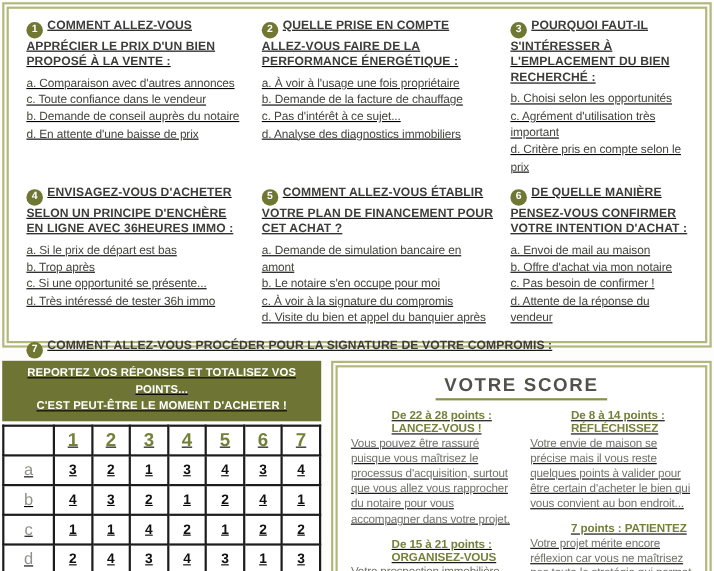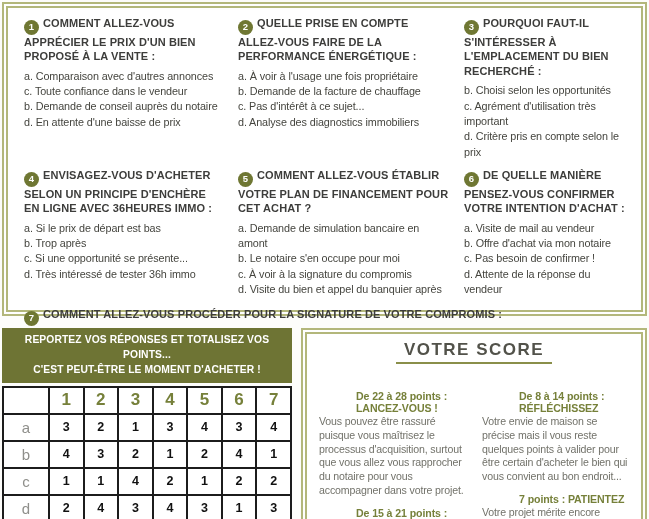--- a/index.html
+++ b/index.html
@@ -1,17 +1,17 @@
 <!DOCTYPE html>
 <html><head>
 <meta charset="utf-8">
 <style>
   * { margin:0; padding:0; box-sizing:border-box; }
   html,body { width:649px; height:519px; background:#fdfdfb; font-family:"Liberation Sans", sans-serif; overflow:hidden; }
-  .page { width:649px; height:414px; padding:2px; }
+  .page { width:649px; height:414px; padding:2px;text-decoration:underline; }
 
   
   .quiz-frame { border:2px solid #b3b77b; padding:2px; height:314px; background:#fff; }
   .quiz-inner { border:2px solid #b3b77b; height:100%; padding:8px 14px 4px 16px; }
 
   .q-grid { display:grid; grid-template-columns: 200px 212px 1fr; column-gap:14px; }
   .question { margin-bottom:8px; }
   .q-title { font-size:11px; font-weight:bold; color:#3d3d3b; line-height:1.32; letter-spacing:.1px; }
   .qnum { display:inline-flex; align-items:center; justify-content:center; width:15px; height:15px;
           border-radius:50%; background:#6f7733; color:#fff; font-size:9.5px; font-weight:bold;
@@ -32,21 +32,21 @@
   table.score { border-collapse:collapse; table-layout:fixed; width:290px; margin-top:3px; }
   table.score td { border:2px solid #1c1c1c; text-align:center; height:27px; background:#fff; }
   td.corner { width:46px; border:2px solid #1c1c1c; }
   td.colnum { font-size:17px; font-weight:bold; color:#76803a; }
   td.rowlab { font-size:15px; color:#8f8f8b; font-weight:normal; font-family:"Liberation Sans",sans-serif; }
   td.val { font-size:12.5px; font-weight:bold; color:#111; }
 
   
   .score-frame { flex:1; margin-left:9px; border:2px solid #b3b77b; padding:2px; background:#fff; }
   .score-inner { border:2px solid #b3b77b; height:100%; padding:6px 12px 4px 12px; }
-  .score-title-wrap { text-align:center; margin-bottom:26px; }
+  .score-title-wrap { text-align:center; margin-bottom:8px; }
   .score-title { display:inline-block; font-size:17px; font-weight:bold; color:#52524a;
                  letter-spacing:1.5px; border-bottom:2px solid #8a8f4a; padding:0 8px 2px 8px; }
   .brackets { display:grid; grid-template-columns:1fr 1fr; column-gap:16px; }
   .bracket { margin-bottom:9px; }
   .bracket h4 { font-size:10.6px; font-weight:bold; color:#76803a; margin-bottom:1px; letter-spacing:-.1px;margin-left:37px; }
   .bracket p { font-size:10.6px; color:#72726a; line-height:1.3; letter-spacing:-.15px; white-space:pre-line; }
 </style>
 </head>
 <body>
 
@@ -101,21 +101,21 @@
             <li>a. Demande de simulation bancaire en amont</li>
             <li>b. Le notaire s'en occupe pour moi</li>
             <li>c. À voir à la signature du compromis</li>
             <li>d. Visite du bien et appel du banquier après</li>
           </ul>
         </div>
 
         <div class="question">
           <div class="q-title"><span class="qnum">6</span><span>DE QUELLE MANIÈRE PENSEZ-VOUS CONFIRMER VOTRE INTENTION D'ACHAT :</span></div>
           <ul class="opts">
-            <li>a. Visite de mail au vendeur</li>
+            <li>a. Envoi de mail au maison</li>
             <li>b. Offre d'achat via mon notaire</li>
             <li>c. Pas besoin de confirmer !</li>
             <li>d. Attente de la réponse du vendeur</li>
           </ul>
         </div>
 
       </div>
 
       <div class="question q7">
         <div class="q-title"><span class="qnum">7</span><span>COMMENT ALLEZ-VOUS PROCÉDER POUR LA SIGNATURE DE VOTRE COMPROMIS :</span></div>

